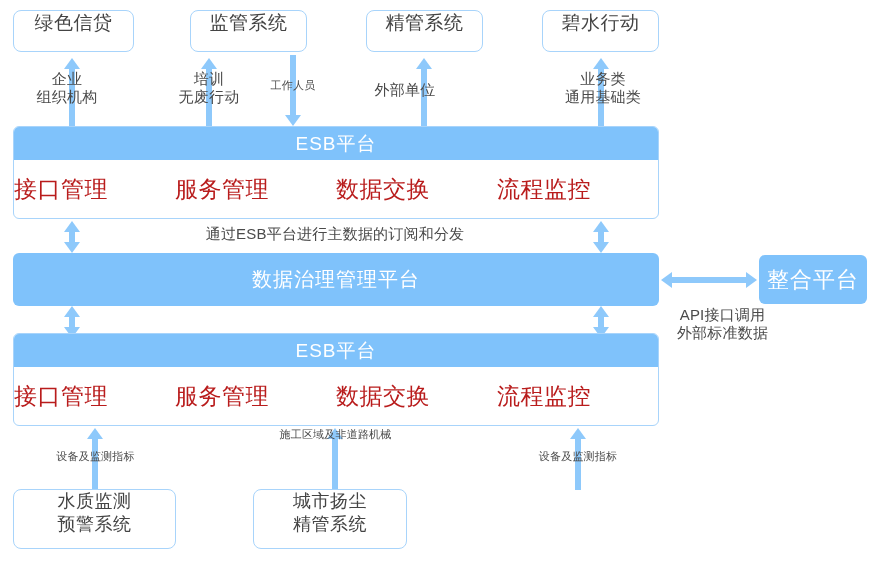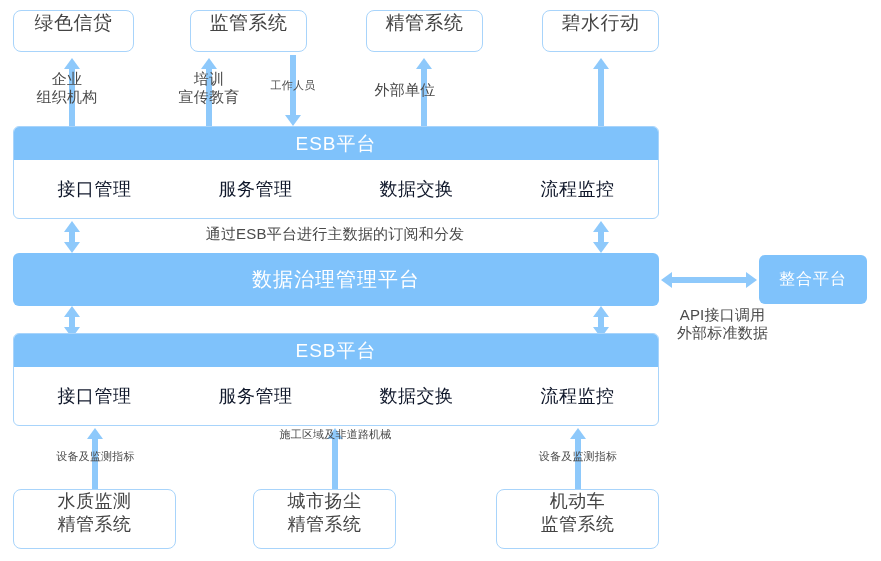--- a/index.html
+++ b/index.html
@@ -59,39 +59,39 @@
     font-size: 19px;
     letter-spacing: 1px;
   }
   .esb-body {
     flex: 1;
     display: flex;
     align-items: center;
   }
   .esb-cell {
     flex: 1 1 0;
-    text-align: center;
-    color: #0f172a;
-    font-size: 18px;
+    text-align: left;
+    color: #b91c1c;
+    font-size: 23px;
     letter-spacing: 0.5px;
   }
 
   
   .bar {
     background: #7fc2fb;
     color: #ffffff;
     display: flex;
     align-items: center;
     justify-content: center;
     font-size: 20px;
     letter-spacing: 1px;
     border-radius: 2px;
   }
   .bar.rounded { border-radius: 6px; }
-  .bar.small-txt { font-size: 16px; }
+  .bar.small-txt { font-size: 22px; }
 
   
   .conn-label {
     color: #4a4a4a;
     font-size: 15px;
     line-height: 1.22;
     text-align: center;
     white-space: pre-line;
     letter-spacing: 0.2px;
   }
@@ -149,38 +149,40 @@
     <div class="arrow-shaft-v" style="left:9px; top:10px; height:58px;"></div>
   </div>
   <div class="abs conn-label" style="left:12px; top:70px; width:110px;">企业
 组织机构</div>
 
   <div class="abs" style="left:197px; top:58px; width:24px; height:68px;">
     <div class="arrow-head-up" style="left:4px; top:0;"></div>
     <div class="arrow-shaft-v" style="left:9px; top:10px; height:58px;"></div>
   </div>
   <div class="abs conn-label" style="left:152px; top:70px; width:114px;">培训
-宣传教育</div>
+无废行动</div>
 
   <div class="abs" style="left:281px; top:55px; width:24px; height:71px;">
     <div class="arrow-shaft-v" style="left:9px; top:0; height:60px;"></div>
     <div class="arrow-head-down" style="left:4px; top:60px;"></div>
   </div>
   <div class="abs conn-label lg" style="left:243px; top:79px; width:100px;">工作人员</div>
 
   <div class="abs" style="left:412px; top:58px; width:24px; height:68px;">
     <div class="arrow-head-up" style="left:4px; top:0;"></div>
     <div class="arrow-shaft-v" style="left:9px; top:10px; height:58px;"></div>
   </div>
   <div class="abs conn-label" style="left:340px; top:81px; width:130px; text-align:center;">外部单位</div>
 
   <div class="abs" style="left:589px; top:58px; width:24px; height:68px;">
     <div class="arrow-head-up" style="left:4px; top:0;"></div>
     <div class="arrow-shaft-v" style="left:9px; top:10px; height:58px;"></div>
   </div>
+  <div class="abs conn-label" style="left:535px; top:70px; width:136px;">业务类
+通用基础类</div>
 
   <div class="abs esb-panel" style="left:13px; top:126px; width:646px; height:93px;">
     <div class="esb-header">ESB平台</div>
     <div class="esb-body">
       <div class="esb-cell">接口管理</div>
       <div class="esb-cell">服务管理</div>
       <div class="esb-cell">数据交换</div>
       <div class="esb-cell">流程监控</div>
     </div>
   </div>
@@ -247,24 +249,20 @@
   <div class="abs conn-label lg" style="left:243px; top:428px; width:185px;">施工区域及非道路机械</div>
 
   <div class="abs" style="left:566px; top:428px; width:24px; height:62px;">
     <div class="arrow-head-up" style="left:4px; top:0;"></div>
     <div class="arrow-shaft-v" style="left:9px; top:10px; height:52px;"></div>
   </div>
   <div class="abs conn-label lg" style="left:500px; top:450px; width:156px;">设备及监测指标</div>
 
   <div class="abs node-box small" style="left:13px; top:489px; width:163px; height:60px;">
     <span>水质监测
-精管系统</span>
-  </div>
-  <div class="abs node-box small" style="left:253px; top:489px; width:143px; height:60px;">
+预警系统</span>
+  </div>
+  <div class="abs node-box small" style="left:253px; top:489px; width:154px; height:60px;">
     <span>城市扬尘
 精管系统</span>
   </div>
-  <div class="abs node-box small" style="left:496px; top:489px; width:163px; height:60px;">
-    <span>机动车
-监管系统</span>
-  </div>
 
 </div>
 
 </body></html>

